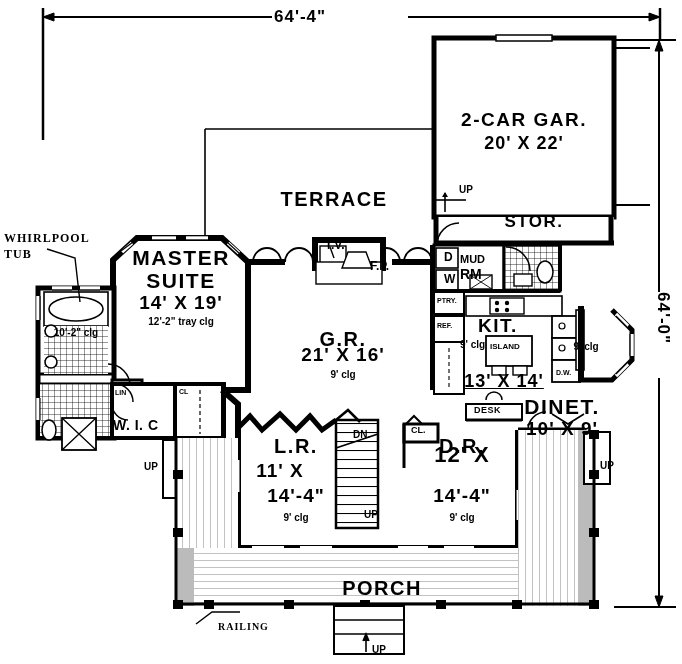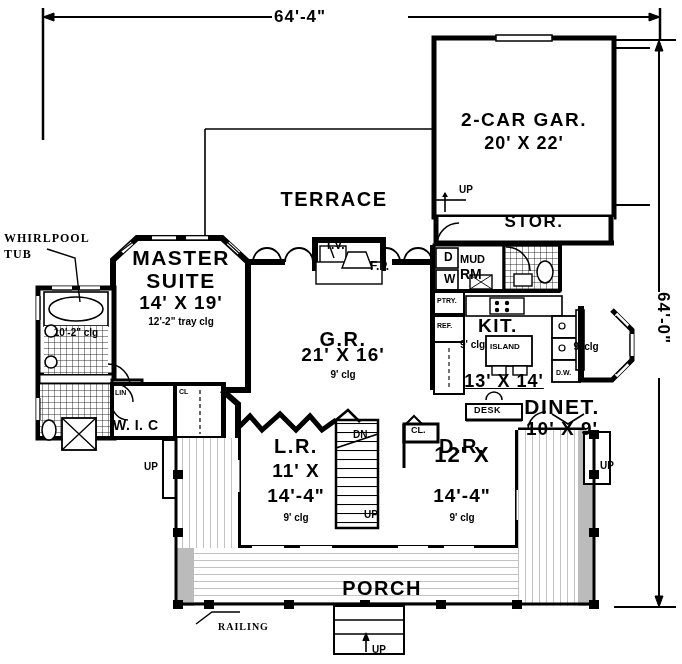--- a/index.html
+++ b/index.html
@@ -380,21 +380,21 @@
   <div class="lbl clg" style="left:460px;top:340px;">9' clg</div>
 
   <div class="lbl tiny" style="left:460px;top:254px;font-size:11px;">MUD</div>
   <div class="lbl tiny" style="left:460px;top:267px;font-size:14px;">RM</div>
 
   <div class="lbl room-name ctr" style="left:562px;top:396px;font-size:21px;">DINET.</div>
   <div class="lbl room-dim ctr" style="left:562px;top:419px;font-size:19px;">10' X 9'</div>
   <div class="lbl clg ctr" style="left:586px;top:342px;">9' clg</div>
 
   <div class="lbl room-name ctr" style="left:296px;top:436px;font-size:20px;">L.R.</div>
-  <div class="lbl room-dim ctr" style="left:296px;top:461px;font-size:19px;">11' X</div>
+  <div class="lbl room-dim ctr" style="left:280px;top:461px;font-size:19px;">11' X</div>
   <div class="lbl room-dim ctr" style="left:296px;top:486px;font-size:19px;">14'-4"</div>
   <div class="lbl clg ctr" style="left:296px;top:513px;">9' clg</div>
 
   <div class="lbl room-name ctr" style="left:462px;top:436px;font-size:20px;">D.R.</div>
   <div class="lbl room-dim ctr" style="left:462px;top:443px;font-size:22px;">12' X</div>
   <div class="lbl room-dim ctr" style="left:462px;top:486px;font-size:19px;">14'-4"</div>
   <div class="lbl clg ctr" style="left:462px;top:513px;">9' clg</div>
 
   <div class="lbl" style="left:113px;top:418px;font-size:14px;letter-spacing:0.5px;">W. I. C</div>
 

